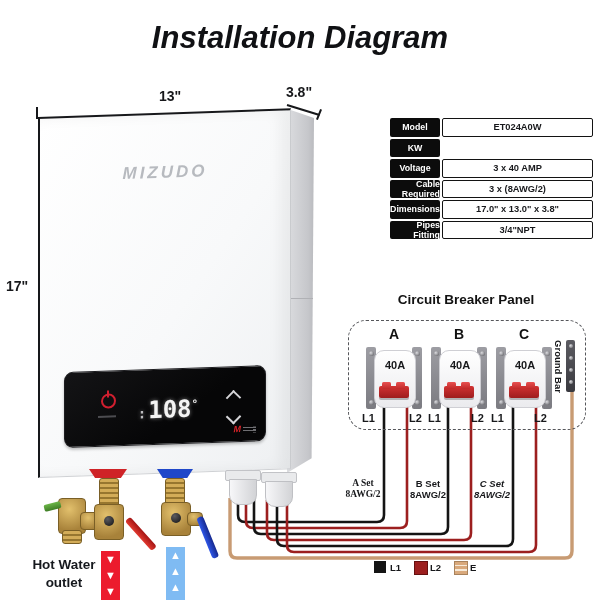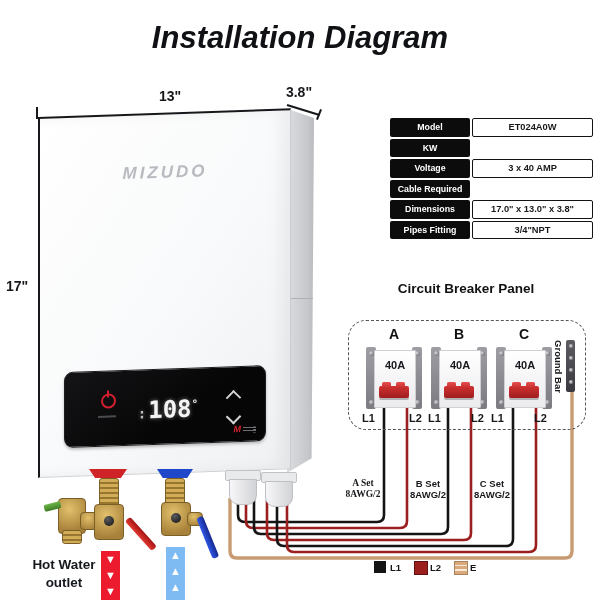--- a/index.html
+++ b/index.html
@@ -47,38 +47,38 @@
   .mini-m{color:#d42328;font-weight:bold;font-style:italic;font-size:9px;line-height:9px;}
   .mini-lines{width:13px;height:6px;
     background:repeating-linear-gradient(180deg,#6e6e72 0 1.5px,transparent 1.5px 3px);}
   
   .gland-flange{width:34px;height:9px;background:#e9eaec;border:1px solid #c2c3c7;border-radius:2px;}
   .gland-body{width:26px;height:24px;background:linear-gradient(90deg,#f7f7f9,#d2d3d6);
     border:1px solid #bfc0c4;border-radius:0 0 10px 10px;}
   
   .spec-table{left:390px;top:118px;width:203px;}
   .spec-row{display:flex;gap:2px;margin-bottom:2px;height:18.5px;}
-  .spec-label{width:80px;background:#0c0c0c;color:#fff;font-weight:bold;font-size:8.8px;
-    display:flex;align-items:center;justify-content:center;border-radius:2px;text-align:center;}
+  .spec-label{width:50px;background:#0c0c0c;color:#fff;font-weight:bold;font-size:8.8px;
+    display:flex;align-items:center;justify-content:center;border-radius:2px;text-align:right;}
   .spec-value{flex:1;border:1.6px solid #131313;background:#fff;color:#17181b;font-weight:bold;
     font-size:9.3px;display:flex;align-items:center;justify-content:center;border-radius:2px;}
   
-  .panel-title{left:348px;top:281px;width:236px;text-align:center;font-size:13.5px;
+  .panel-title{left:348px;top:292px;width:236px;text-align:center;font-size:13.5px;
     font-weight:bold;color:#111;}
   .panel-box{left:348px;top:320px;width:236px;height:108px;border:1.6px dashed #55565a;
     border-radius:18px;}
   .bkr-name{width:56px;top:326px;text-align:center;font-size:14px;font-weight:bold;color:#111;}
   .breaker{width:56px;height:62px;top:347px;}
   .rail{position:absolute;top:0;width:10px;height:62px;border-radius:2px;
     background:linear-gradient(#9d9da3,#7b7b81);}
   .rail.left{left:0;} .rail.right{right:0;}
   .screw{position:absolute;width:5px;height:5px;border-radius:50%;left:2.5px;
     background:radial-gradient(circle at 35% 35%,#dcdce0,#515156);}
   .screw.top{top:4px;} .screw.bot{top:53px;}
-  .bkr-body{position:absolute;left:8px;top:3px;width:40px;height:56px;border-radius:1px;
+  .bkr-body{position:absolute;left:8px;top:3px;width:40px;height:56px;border-radius:10px;
     background:linear-gradient(#ffffff,#ebebee);border:1px solid #cfcfd4;}
   .bkr-rating{position:absolute;left:0;top:8px;width:100%;text-align:center;
     font-size:11px;font-weight:bold;color:#17181b;}
   .bkr-switch{position:absolute;left:4px;bottom:9px;width:30px;height:12px;border-radius:2px;
     background:linear-gradient(#d23232,#9e1d1d);box-shadow:0 2px 0 rgba(0,0,0,.25);}
   .bkr-tab{position:absolute;top:-4px;width:9px;height:7px;border-radius:1.5px;
     background:linear-gradient(#e85050,#c02828);}
   .bkr-tab.t1{left:3px;} .bkr-tab.t2{left:17px;}
   .term-label{top:412px;font-size:11px;font-weight:bold;color:#17181b;}
   .ground-bar{left:566px;top:340px;width:9px;height:52px;border-radius:2px;
@@ -174,20 +174,21 @@
     </div>
   <div class="spec-row">
       <div class="spec-label">KW</div>
     </div>
   <div class="spec-row">
       <div class="spec-label">Voltage</div>
       <div class="spec-value">3 x 40 AMP</div>
     </div>
   <div class="spec-row">
       <div class="spec-label">Cable Required</div>
+      <div class="spec-value">3 x (8AWG/2)</div>
     </div>
   <div class="spec-row">
       <div class="spec-label">Dimensions</div>
       <div class="spec-value">17.0" x 13.0" x 3.8"</div>
     </div>
   <div class="spec-row">
       <div class="spec-label">Pipes Fitting</div>
       <div class="spec-value">3/4"NPT</div>
     </div>
 </div>
@@ -267,21 +268,21 @@
 <div class="abs ground-bar-label">Ground Bar</div>
 
 <div class="abs set-label" style="left:340px;font-family:Liberation Serif, serif;">
   <span>A Set</span><br>
   <span>8AWG/2</span>
 </div>
 <div class="abs set-label" style="left:405px;">
   <span>B Set</span><br>
   <span>8AWG/2</span>
 </div>
-<div class="abs set-label" style="left:469px;">
+<div class="abs set-label" style="left:469px;font-style:italic;">
   <span>C Set</span><br>
   <span>8AWG/2</span>
 </div>
 
 <div class="abs legend-swatch sw-l1" style="left:374px;"></div>
 <div class="abs legend-text" style="left:390px;">L1</div>
 <div class="abs legend-swatch sw-l2" style="left:414px;"></div>
 <div class="abs legend-text" style="left:430px;">L2</div>
 <div class="abs legend-swatch sw-e" style="left:454px;"></div>
 <div class="abs legend-text" style="left:470px;">E</div>

